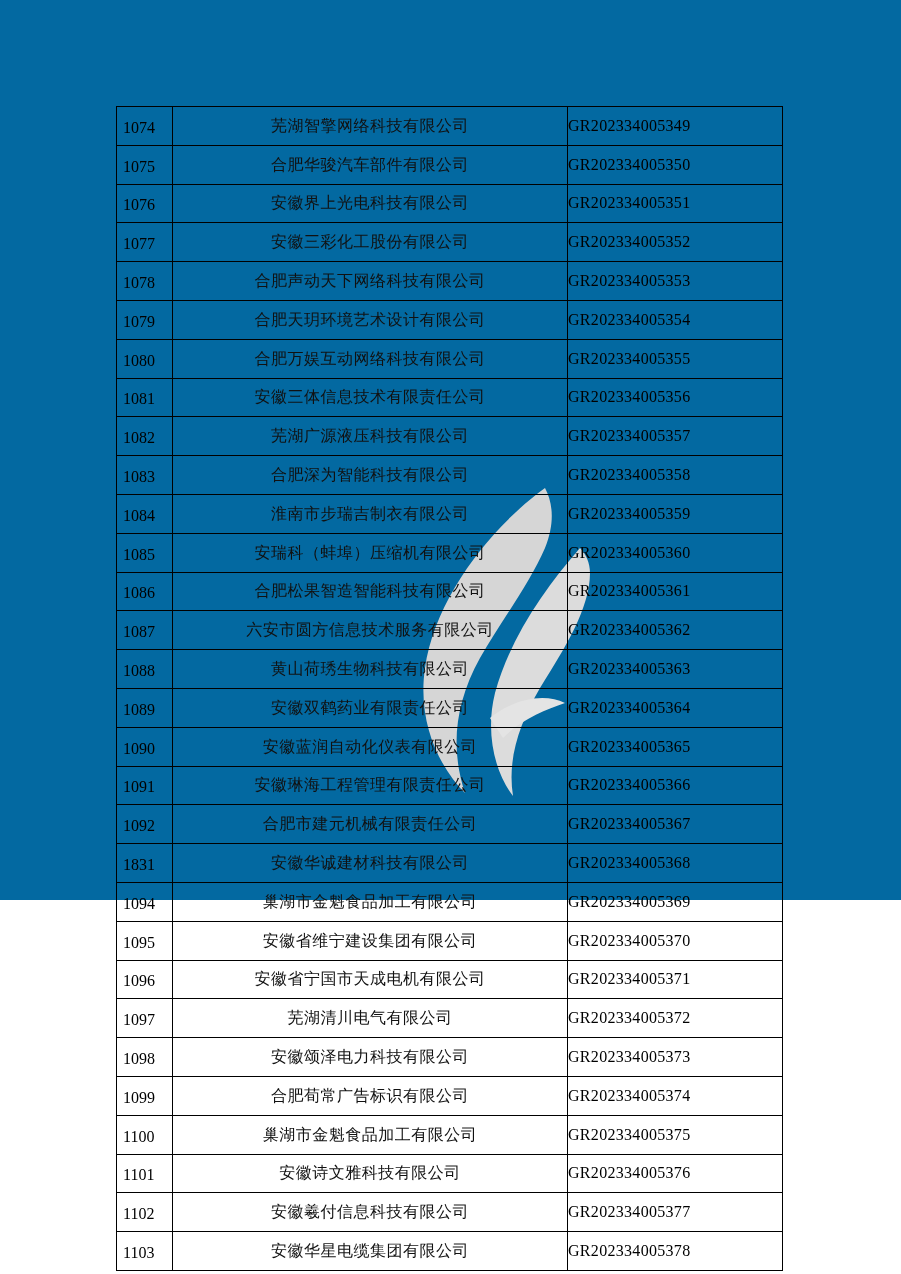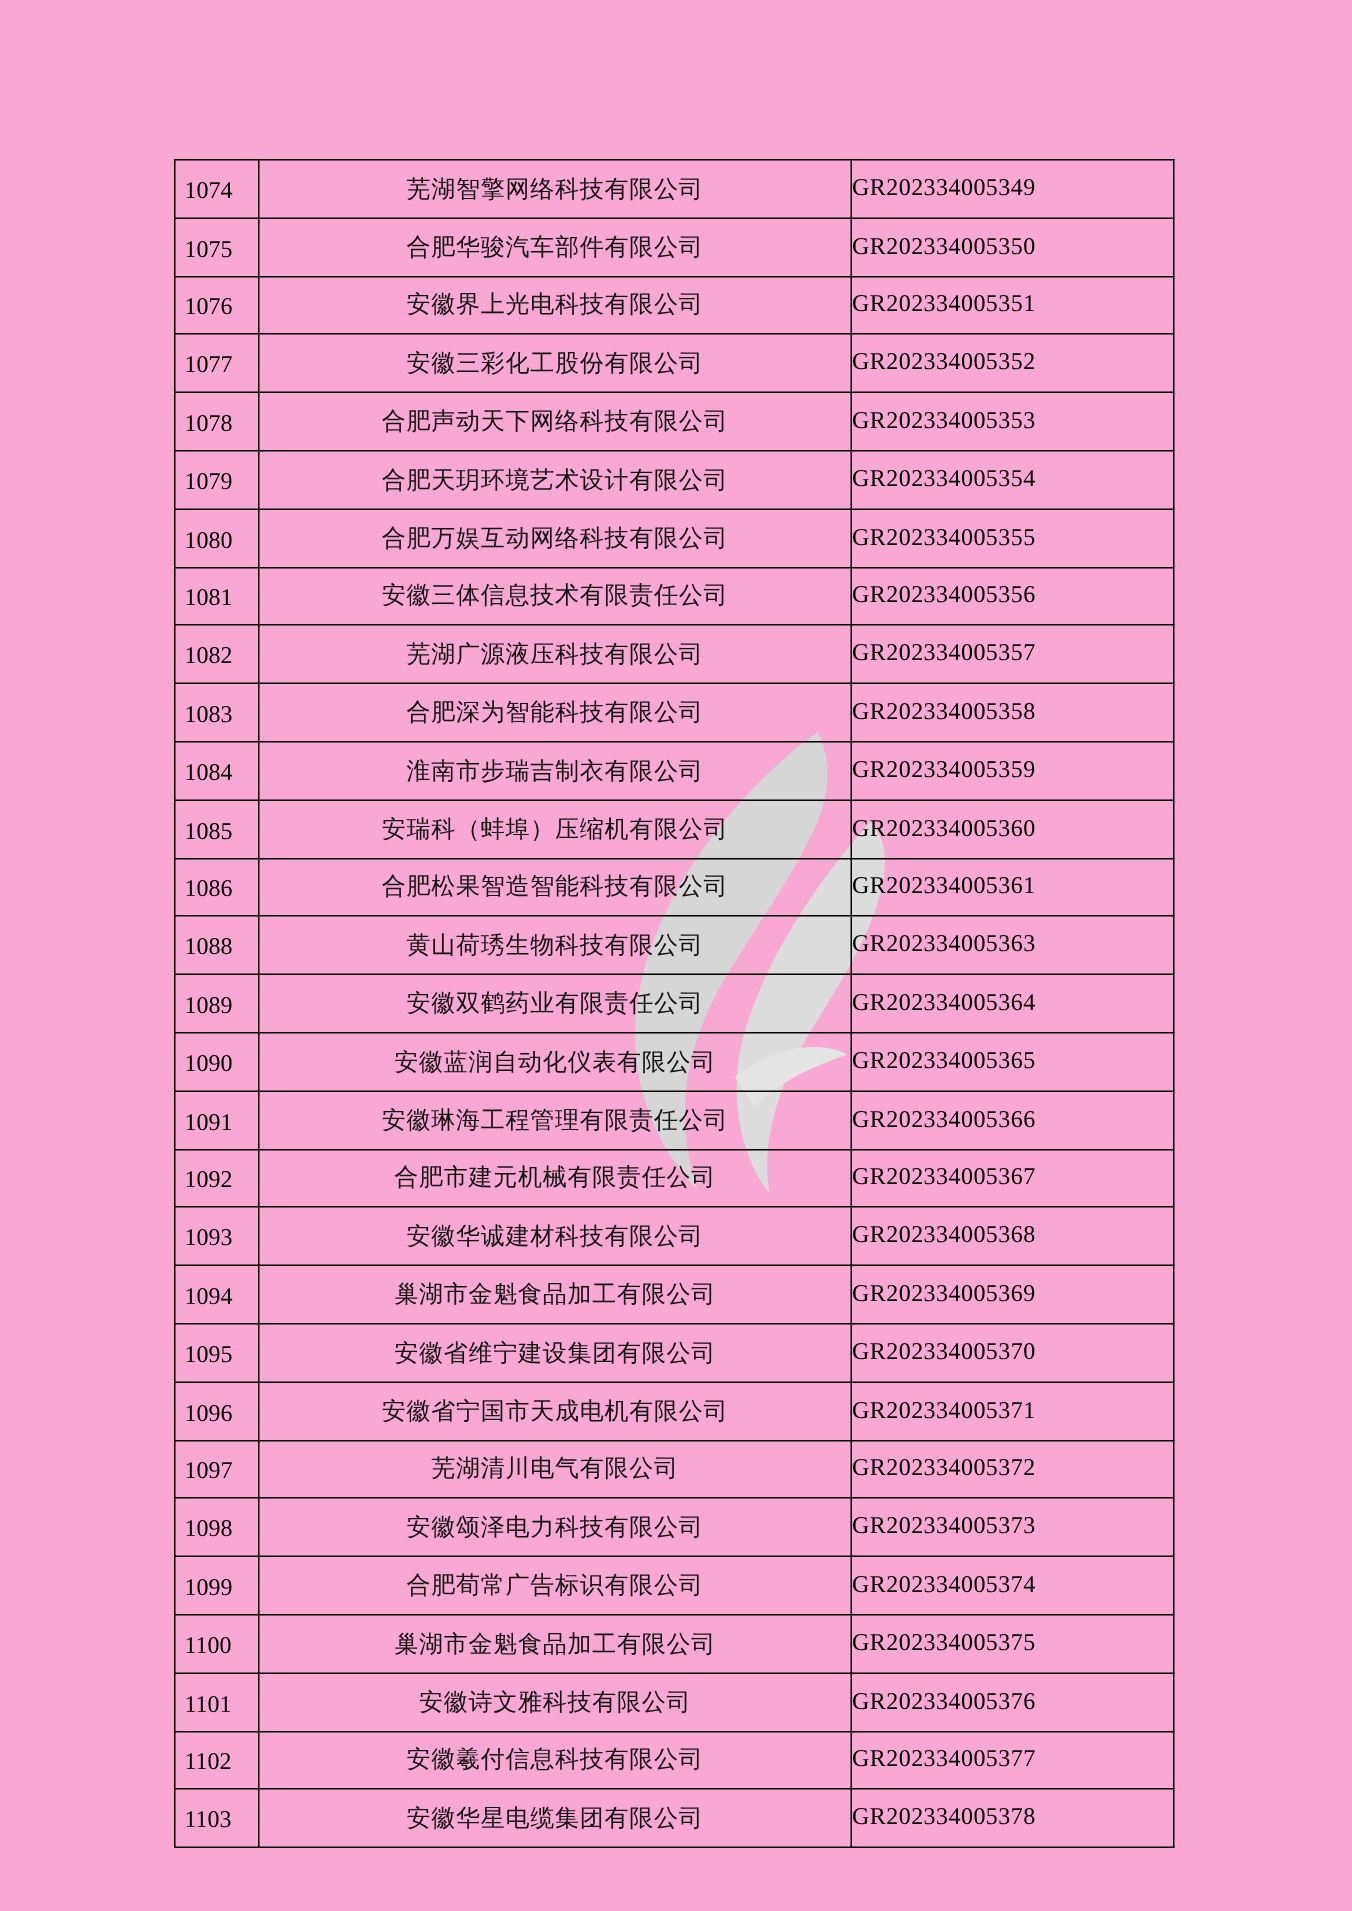--- a/index.html
+++ b/index.html
@@ -11,22 +11,22 @@
       width: 901px;
       height: 1274px;
       position: relative;
       overflow: hidden;
       font-family: "DejaVu Serif", "Liberation Serif", serif;
       color: #000;
     }
     .page {
       position: absolute;
       left: 0; top: 0;
-      width: 901px; height: 1274px;
-      background: #f9a8d4;
+      width: 901px; height: 900px;
+      background: #0369a1;
     }
     .watermark {
       position: absolute;
       left: 395px;
       top: 488px;
       width: 200px;
       height: 310px;
       z-index: 0;
       pointer-events: none;
     }
@@ -143,20 +143,25 @@
           <td class="col-no">1085</td>
           <td class="col-name">安瑞科（蚌埠）压缩机有限公司</td>
           <td class="col-code">GR202334005360</td>
         </tr>
         <tr>
           <td class="col-no">1086</td>
           <td class="col-name">合肥松果智造智能科技有限公司</td>
           <td class="col-code">GR202334005361</td>
         </tr>
         <tr>
+          <td class="col-no">1087</td>
+          <td class="col-name">六安市圆方信息技术服务有限公司</td>
+          <td class="col-code">GR202334005362</td>
+        </tr>
+        <tr>
           <td class="col-no">1088</td>
           <td class="col-name">黄山荷琇生物科技有限公司</td>
           <td class="col-code">GR202334005363</td>
         </tr>
         <tr>
           <td class="col-no">1089</td>
           <td class="col-name">安徽双鹤药业有限责任公司</td>
           <td class="col-code">GR202334005364</td>
         </tr>
         <tr>
@@ -168,21 +173,21 @@
           <td class="col-no">1091</td>
           <td class="col-name">安徽琳海工程管理有限责任公司</td>
           <td class="col-code">GR202334005366</td>
         </tr>
         <tr>
           <td class="col-no">1092</td>
           <td class="col-name">合肥市建元机械有限责任公司</td>
           <td class="col-code">GR202334005367</td>
         </tr>
         <tr>
-          <td class="col-no">1093</td>
+          <td class="col-no">1831</td>
           <td class="col-name">安徽华诚建材科技有限公司</td>
           <td class="col-code">GR202334005368</td>
         </tr>
         <tr>
           <td class="col-no">1094</td>
           <td class="col-name">巢湖市金魁食品加工有限公司</td>
           <td class="col-code">GR202334005369</td>
         </tr>
         <tr>
           <td class="col-no">1095</td>

